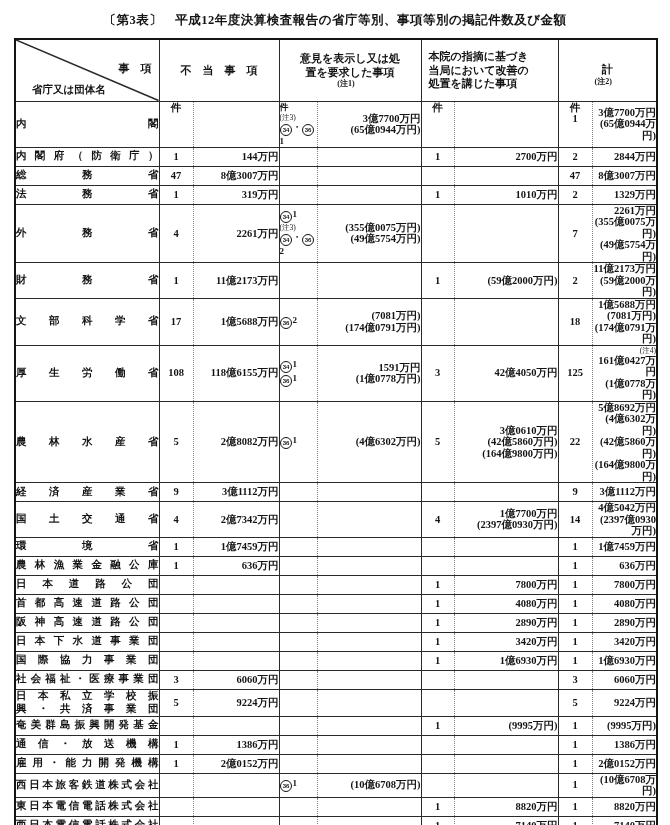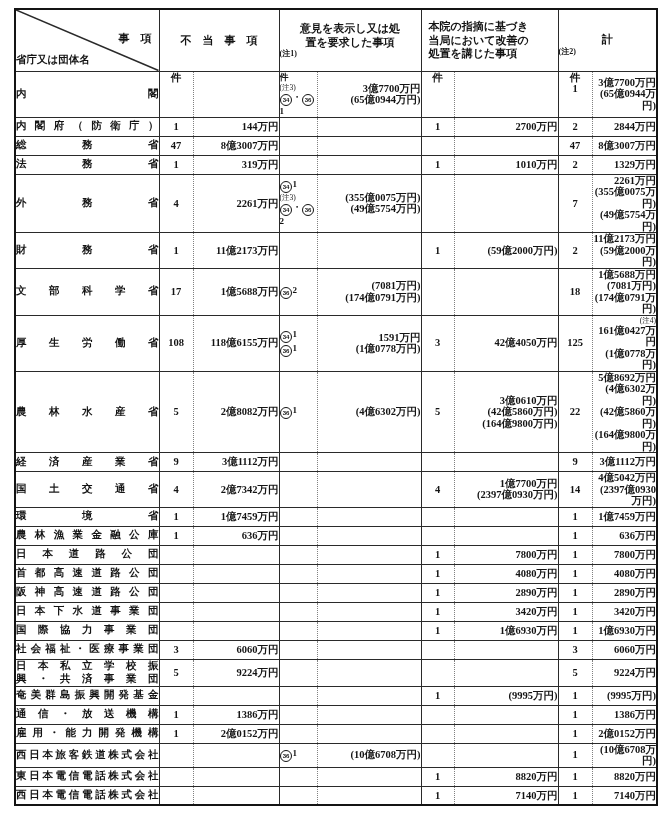--- a/index.html
+++ b/index.html
@@ -9,40 +9,41 @@
   .title{text-align:center;font-weight:bold;font-size:12.5px;margin:4px 0 9px 0;letter-spacing:.5px;}
   table.audit{border-collapse:collapse;table-layout:fixed;width:642px;border:2px solid #141414;}
   table.audit th, table.audit td{border-top:1px solid #2a2a2a;padding:0;overflow:hidden;box-sizing:border-box;}
   .sL{border-left:1px solid #2a2a2a;}
   .dL{border-left:1px dotted #808080;}
   thead th{font-weight:bold;font-size:11px;vertical-align:middle;height:62px;border-bottom:1px solid #2a2a2a;}
   thead th div{line-height:13.5px;}
   th.corner{position:relative;text-align:center;}
   th.corner svg{position:absolute;left:0;top:0;width:100%;height:100%;}
   .c-top{position:absolute;top:21px;right:7px;font-size:11px;font-weight:bold;}
-  .c-bot{position:absolute;bottom:4px;left:0;font-size:10.5px;font-weight:bold;}
-  th .hnote{text-align:left;font-size:8px;line-height:9px;padding-right:8px;font-weight:bold;}
+  .c-bot{position:absolute;bottom:4px;left:16px;font-size:10.5px;font-weight:bold;}
+  th .hnote{text-align:center;font-size:8px;line-height:9px;padding-right:8px;font-weight:bold;}
   th.leftish div{text-align:left;padding-left:7px;}
   th .kei-label{margin-top:8px;}
   td.name{padding:1px 4px;font-size:10.5px;font-weight:bold;vertical-align:middle;}
   .nline{display:flex;justify-content:space-between;line-height:12.5px;}
   td.count{text-align:center;font-size:10.5px;font-weight:bold;line-height:11.5px;vertical-align:middle;}
   td.marks{text-align:left;font-size:9px;font-weight:bold;padding-left:2px;line-height:11px;vertical-align:middle;}
   td.amount{text-align:right;font-size:10.5px;font-weight:bold;padding-right:3px;line-height:11.5px;vertical-align:middle;}
   td .sm{font-size:7.5px;line-height:9px;font-weight:normal;}
   td.top{vertical-align:top;padding-top:2px;}
   .circ{display:inline-flex;align-items:center;justify-content:center;
         width:10px;height:10px;border:1px solid #141414;border-radius:50%;
         font-size:6px;line-height:1;font-weight:bold;vertical-align:-2px;margin:0 0.5px;
         font-family:"Liberation Sans","DejaVu Sans",sans-serif;}
 </style>
 </head>
 <body>
 
 <div class="page">
+  <div class="title">〔第3表〕　平成12年度決算検査報告の省庁等別、事項等別の掲記件数及び金額</div>
 
   <table class="audit">
     <colgroup>
       <col style="width:144px">
         <col style="width:34px">
         <col style="width:86px">
       <col style="width:38px">
         <col style="width:104px">
         <col style="width:33px">
       <col style="width:104px">

